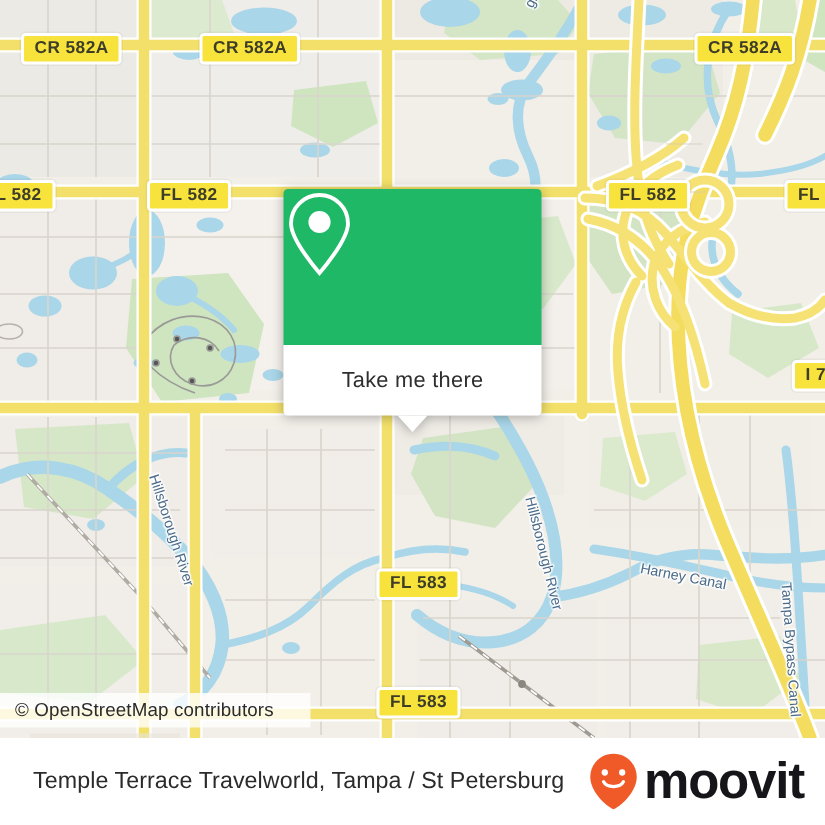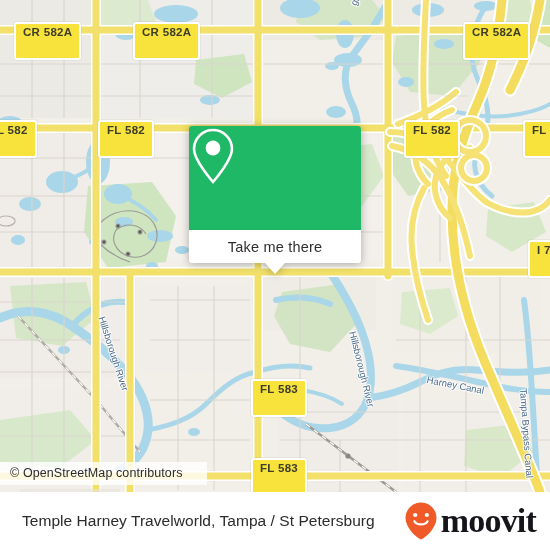--- a/index.html
+++ b/index.html
@@ -29,21 +29,21 @@
   
   .shield {
     position: absolute;
     background: #f7e33c;
     border: 2px solid #ffffff;
     border-radius: 3px;
     color: #3d3d28;
     font-size: 11.5px;
     font-weight: bold;
     letter-spacing: 0.3px;
-    padding: 2px 7px 20px 7px;
+    padding: 2px 7px 3px 7px;
     white-space: nowrap;
     line-height: 12px;
     box-shadow: 0 0 0 1px rgba(0,0,0,0.04);
   }
 
   
   .waterlabel {
     position: absolute;
     color: #4a6a8a;
     font-size: 9.5px;
@@ -90,21 +90,21 @@
     background: #1fb866;
     height: 104px;
     border-radius: 3px 3px 0 0;
     display: flex;
     align-items: center;
     justify-content: center;
   }
   #popup-action {
     position: relative;
     background: #ffffff;
-    height: 33px;
+    height: 47px;
     border-radius: 0 0 3px 3px;
     display: flex;
     align-items: center;
     justify-content: center;
     color: #2e2e2e;
     font-size: 14.5px;
     letter-spacing: 0.2px;
   }
   #popup-tail {
     position: absolute;
@@ -131,21 +131,20 @@
   #footer-title {
     color: #2b2b2b;
     font-size: 15.5px;
     letter-spacing: 0.05px;
     white-space: nowrap;
   }
   #brand {
     display: flex;
     align-items: center;
     gap: 3px;
-    font-family: Liberation Serif, serif;
   }
   #brand-word {
     color: #16161a;
     font-size: 34px;
     font-weight: bold;
     letter-spacing: -0.8px;
     line-height: 34px;
   }
 </style>
 </head>
@@ -438,21 +437,21 @@
       </div>
     </div>
 
     <div id="attribution">
       <span>© OpenStreetMap contributors</span>
     </div>
 
   </div>
 
   <div id="footer">
-    <div id="footer-title">Temple Harney Travelworld, Tampa / St Petersburg</div>
+    <div id="footer-title">Temple Terrace Travelworld, Tampa / St Petersburg</div>
     <div id="brand">
       <svg width="34" height="40" viewBox="0 0 34 40">
         <path d="M17 1.5 C8.4 1.5 1.5 8.4 1.5 17 C1.5 26 11 36 17 38.5 C23 36 32.5 26 32.5 17 C32.5 8.4 25.6 1.5 17 1.5 Z" fill="#f05a28"></path>
         <circle cx="11.2" cy="14" r="2.1" fill="#ffffff"></circle>
         <circle cx="22.8" cy="14" r="2.1" fill="#ffffff"></circle>
         <path d="M10.4 20.2 C12.6 24.4 21.4 24.4 23.6 20.2" fill="none" stroke="#ffffff" stroke-width="2.2" stroke-linecap="round"></path>
       </svg>
       <span id="brand-word">moovit</span>
     </div>
   </div>

